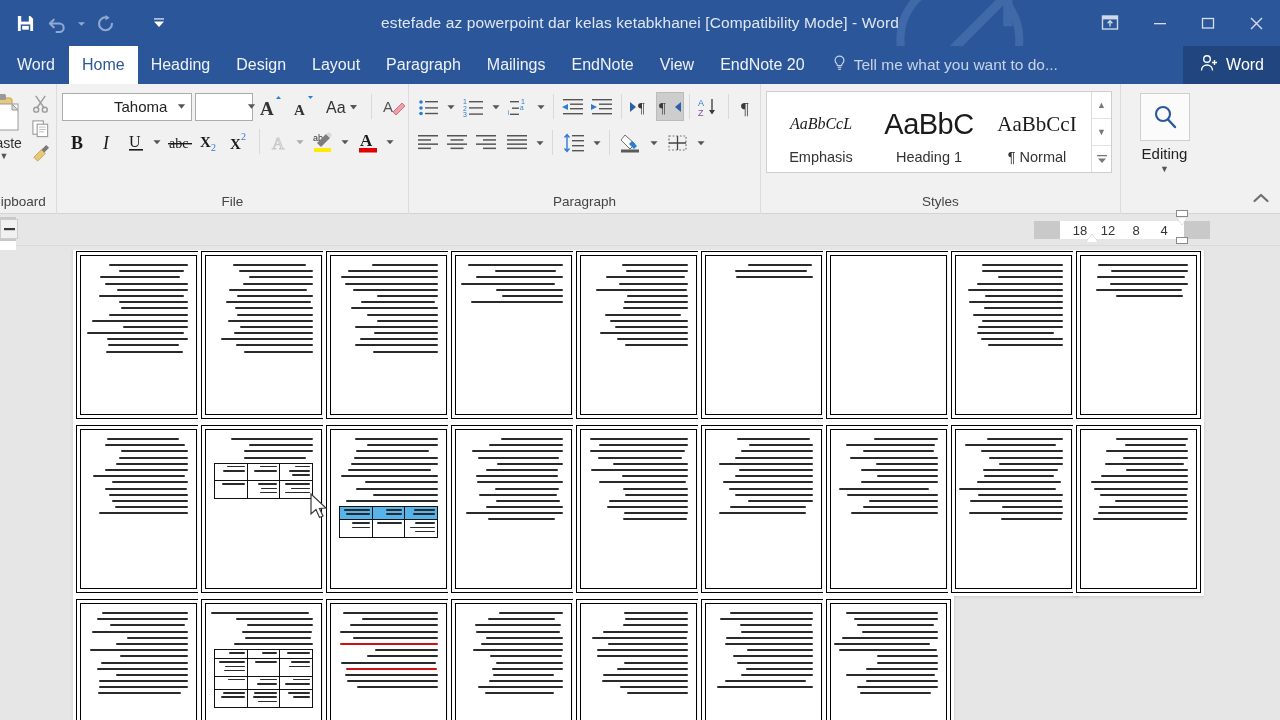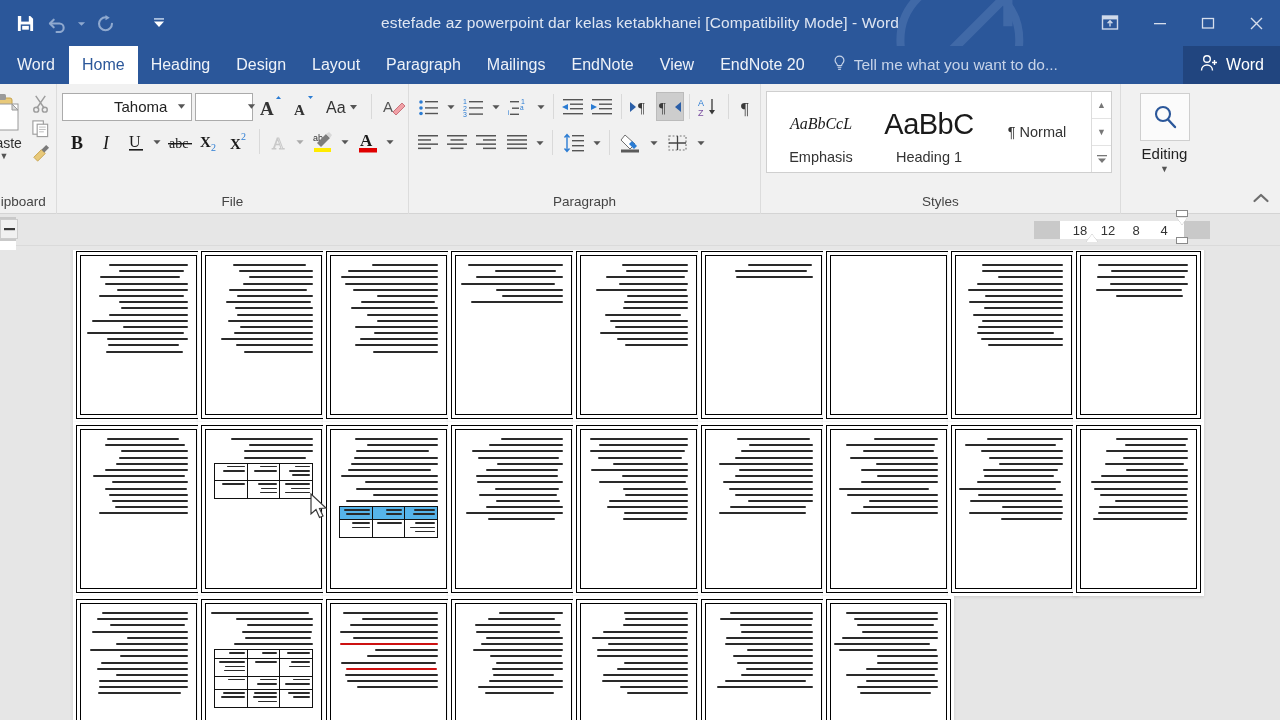--- a/index.html
+++ b/index.html
@@ -730,20 +730,21 @@
         <div class="styles-box">
           <div class="style-item">
             <div class="style-prev" style="font-family:'Liberation Serif',serif;font-style:italic;font-size:16px;">AaBbCcL</div>
             <div class="style-name">Emphasis</div>
           </div>
           <div class="style-item">
             <div class="style-prev" style="font-family:'Liberation Sans',sans-serif;font-size:29px;letter-spacing:-.5px;">AaBbC</div>
             <div class="style-name">Heading 1</div>
           </div>
           <div class="style-item">
+            <div class="style-prev" style="font-family:'Liberation Serif',serif;font-size:21px;">AaBbCcI</div>
             <div class="style-name">¶ Normal</div>
           </div>
           <div class="styles-scroll">
             <div class="ss-btn">▲</div>
             <div class="ss-btn">▼</div>
             <div class="ss-btn">
               <svg width="12" height="11" viewBox="0 0 12 11">
                   <rect x="1" y="1" width="10" height="1.3" fill="#777"></rect>
                   <path d="M2 4.5 L10 4.5 L6 9 Z" fill="#777"></path>
                 </svg>

